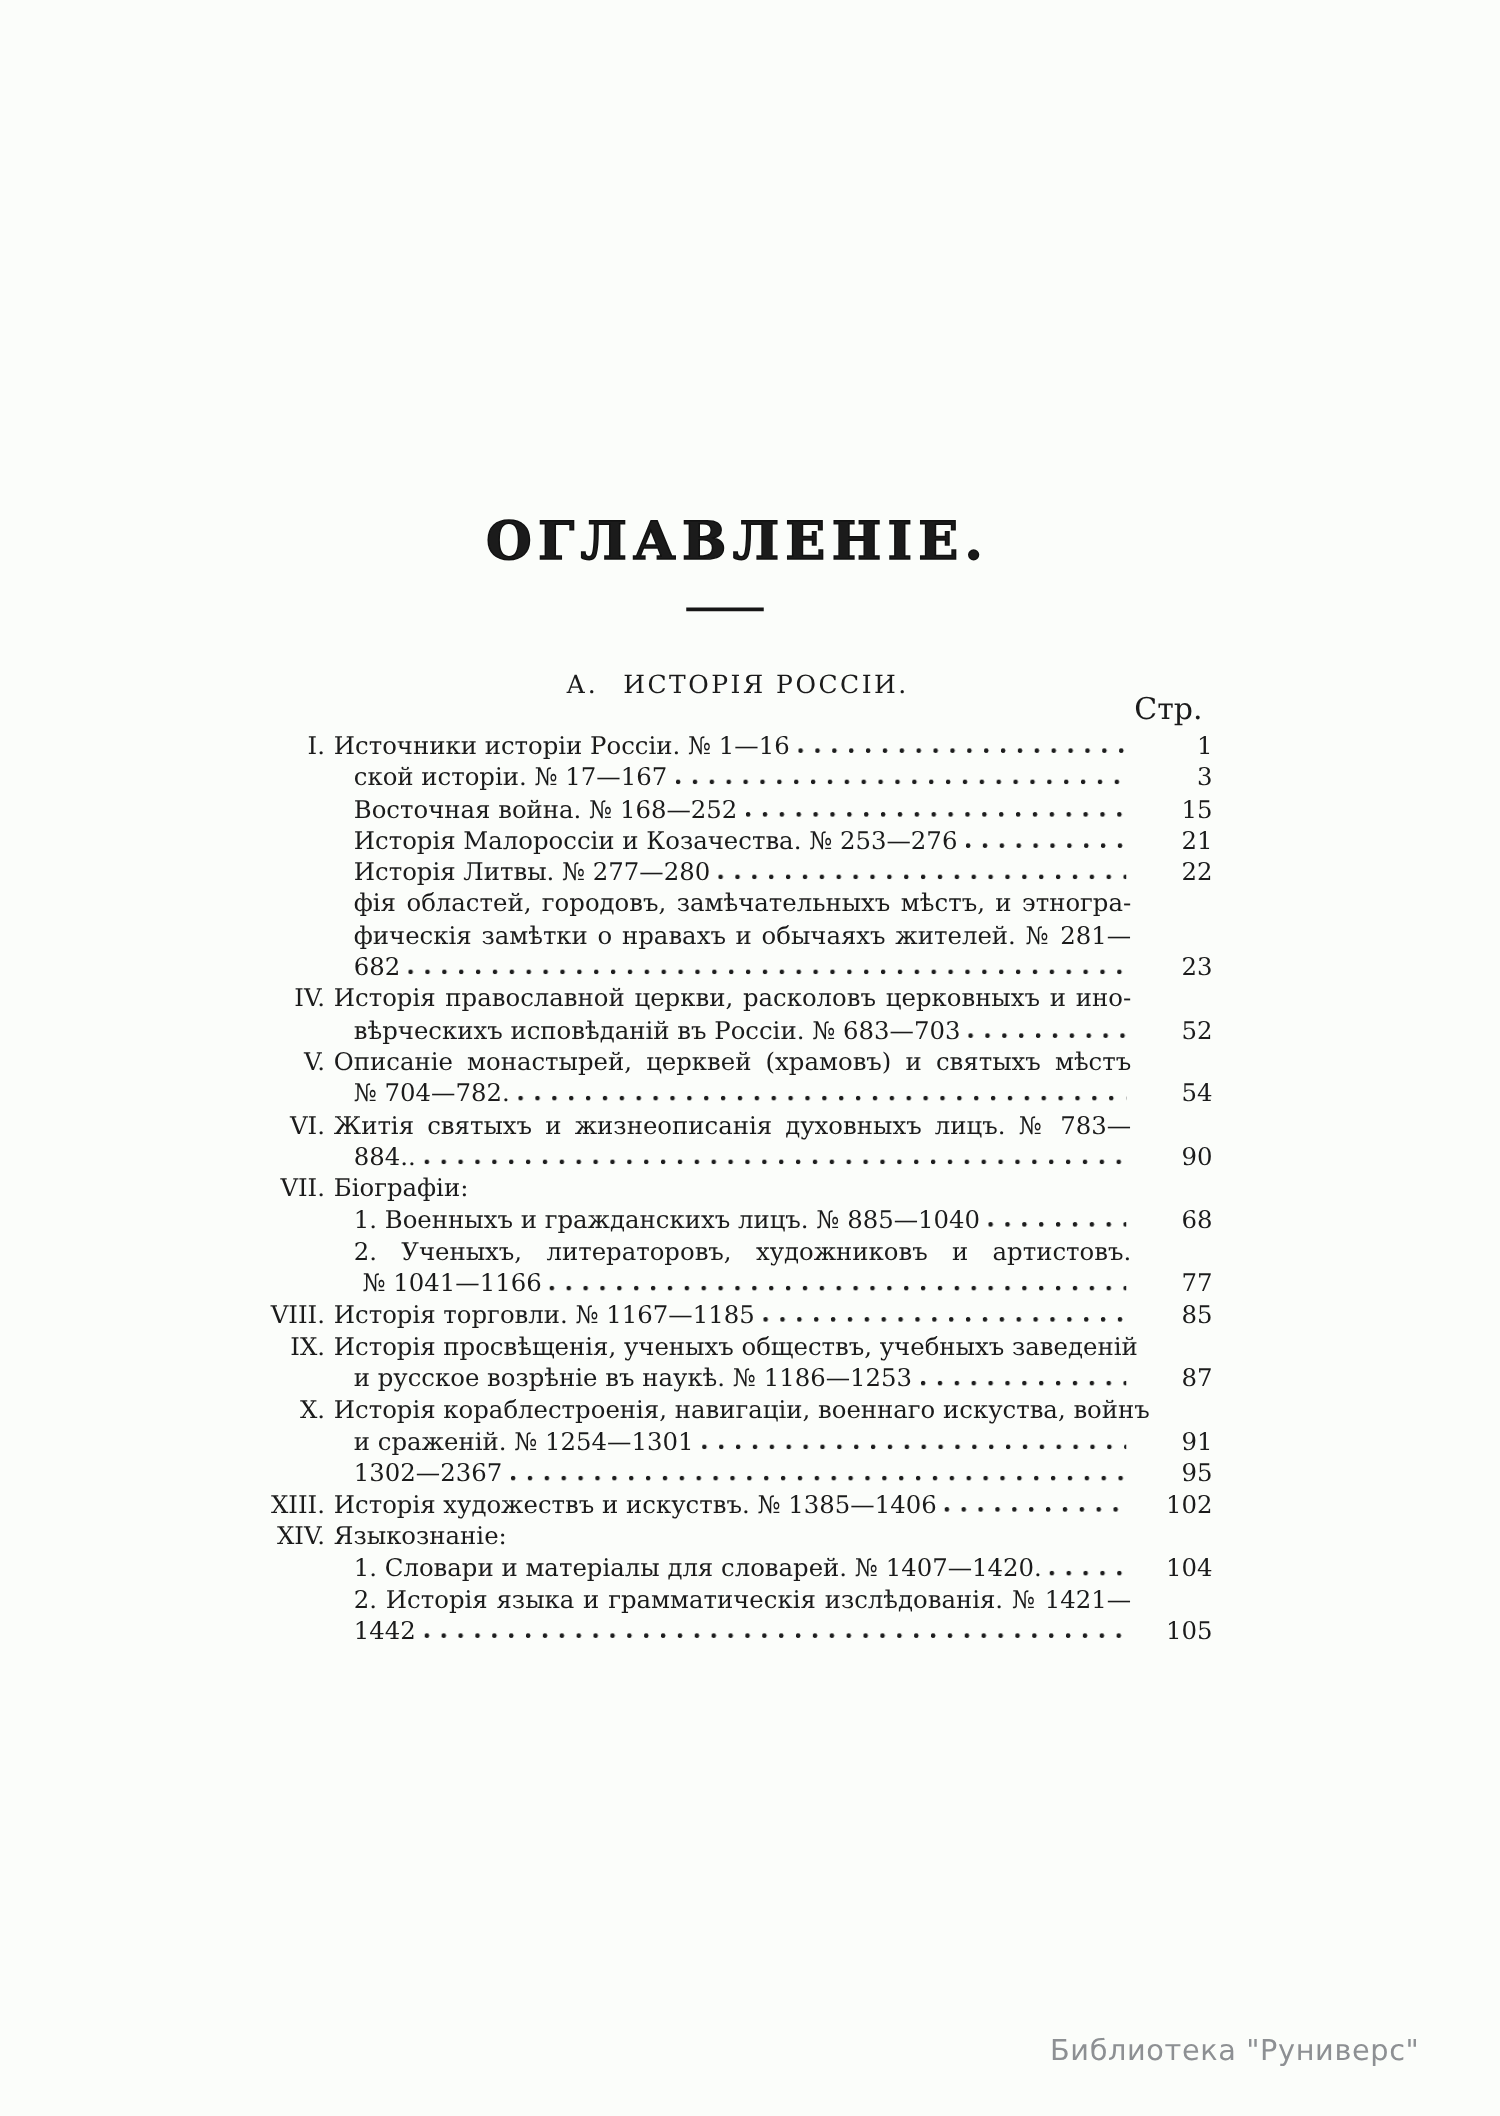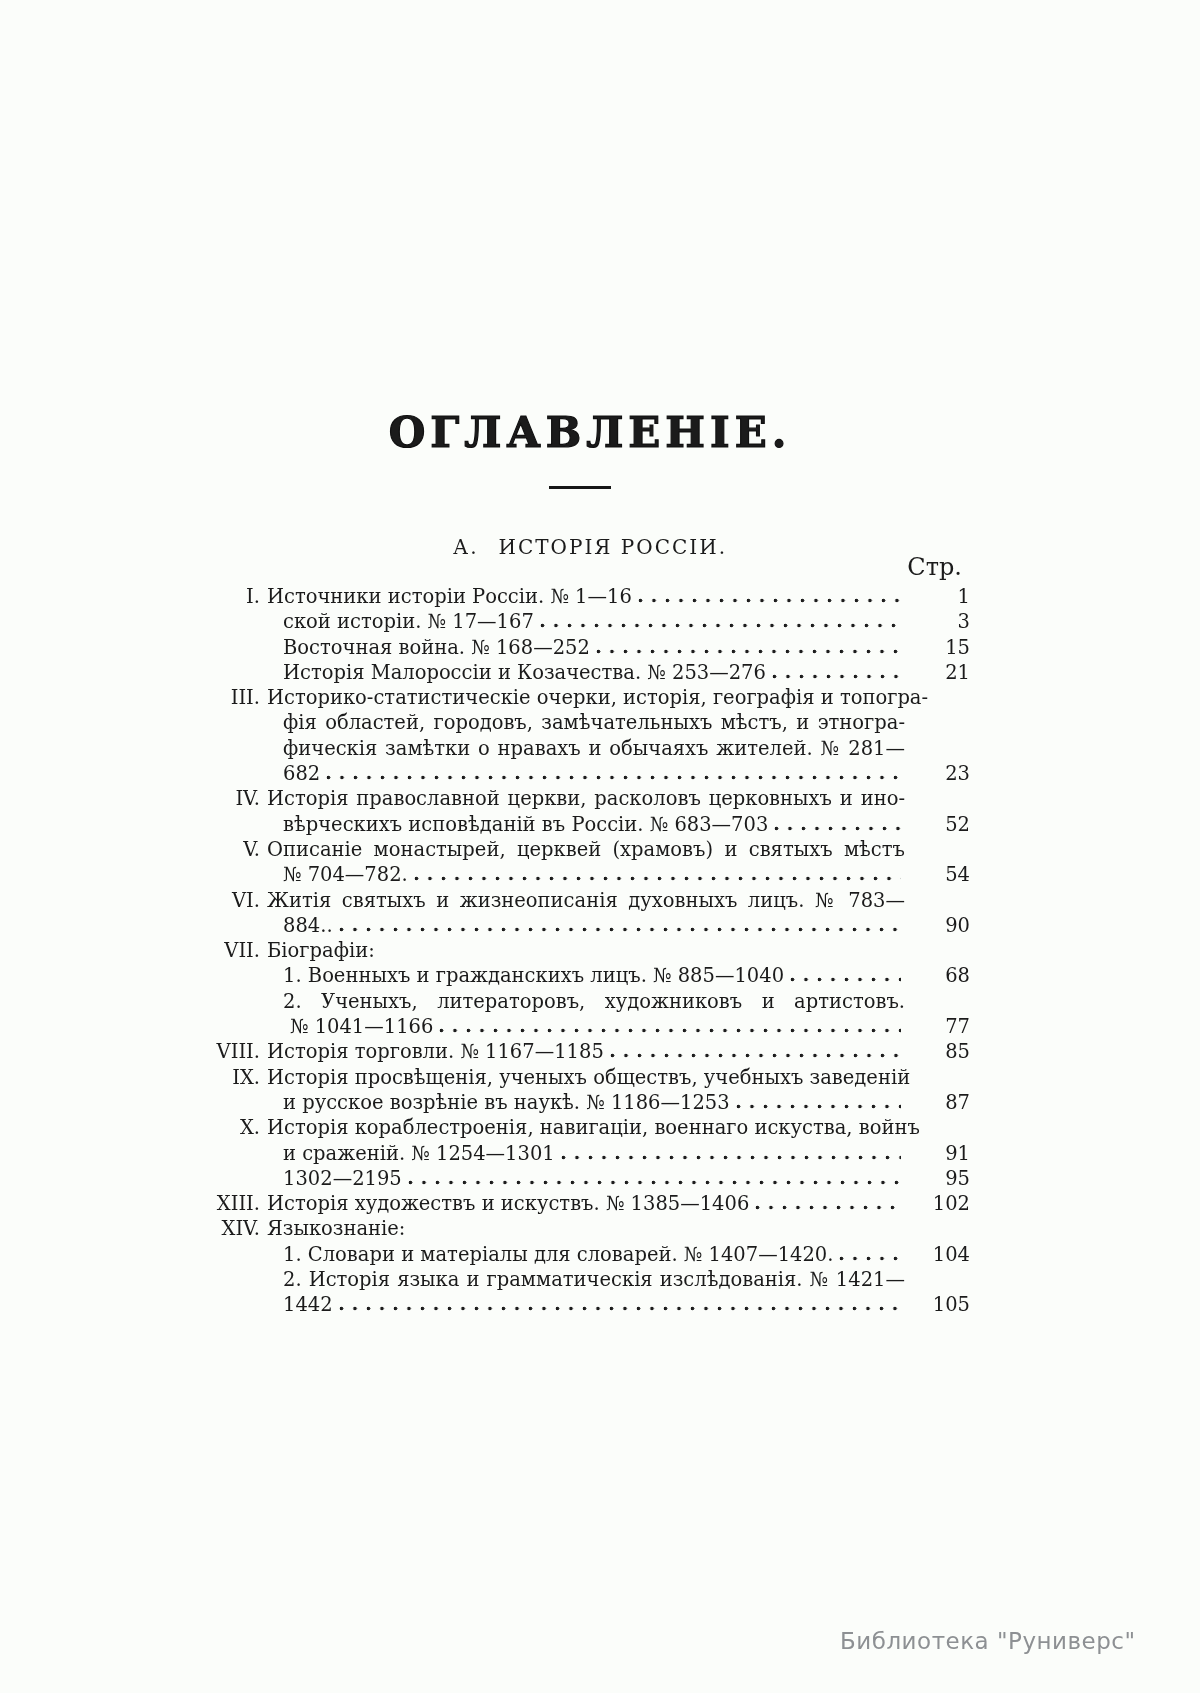--- a/index.html
+++ b/index.html
@@ -93,23 +93,24 @@
     <div class="row indent1">
       <span class="text">Восточная война. № 168—252</span>
       <span class="leader"></span>
       <span class="page-num">15</span>
     </div>
     <div class="row indent1">
       <span class="text">Исторія Малороссіи и Козачества. № 253—276</span>
       <span class="leader"></span>
       <span class="page-num">21</span>
     </div>
-    <div class="row indent0 fill">
-      <span class="num">III.</span>
-      <span class="text">Историко-статистическіе очерки, исторія, географія и топогра-</span>
+    <div class="row indent1">
+      <span class="text">Исторія Литвы. № 277—280</span>
+      <span class="leader"></span>
+      <span class="page-num">22</span>
     </div>
     <div class="row indent1 fill">
       <span class="text">фія областей, городовъ, замѣчательныхъ мѣстъ, и этногра-</span>
     </div>
     <div class="row indent1 fill">
       <span class="text">фическія замѣтки о нравахъ и обычаяхъ жителей. № 281—</span>
     </div>
     <div class="row indent1">
       <span class="text">682</span>
       <span class="leader"></span>
@@ -177,21 +178,21 @@
     <div class="row indent0 fill">
       <span class="num">X.</span>
       <span class="text">Исторія кораблестроенія, навигаціи, военнаго искуства, войнъ</span>
     </div>
     <div class="row indent1">
       <span class="text">и сраженій. № 1254—1301</span>
       <span class="leader"></span>
       <span class="page-num">91</span>
     </div>
     <div class="row indent1">
-      <span class="text">1302—2195</span>
+      <span class="text">1302—2367</span>
       <span class="leader"></span>
       <span class="page-num">95</span>
     </div>
     <div class="row indent0">
       <span class="num">XIII.</span>
       <span class="text">Исторія художествъ и искуствъ. № 1385—1406</span>
       <span class="leader"></span>
       <span class="page-num">102</span>
     </div>
     <div class="row indent0">

